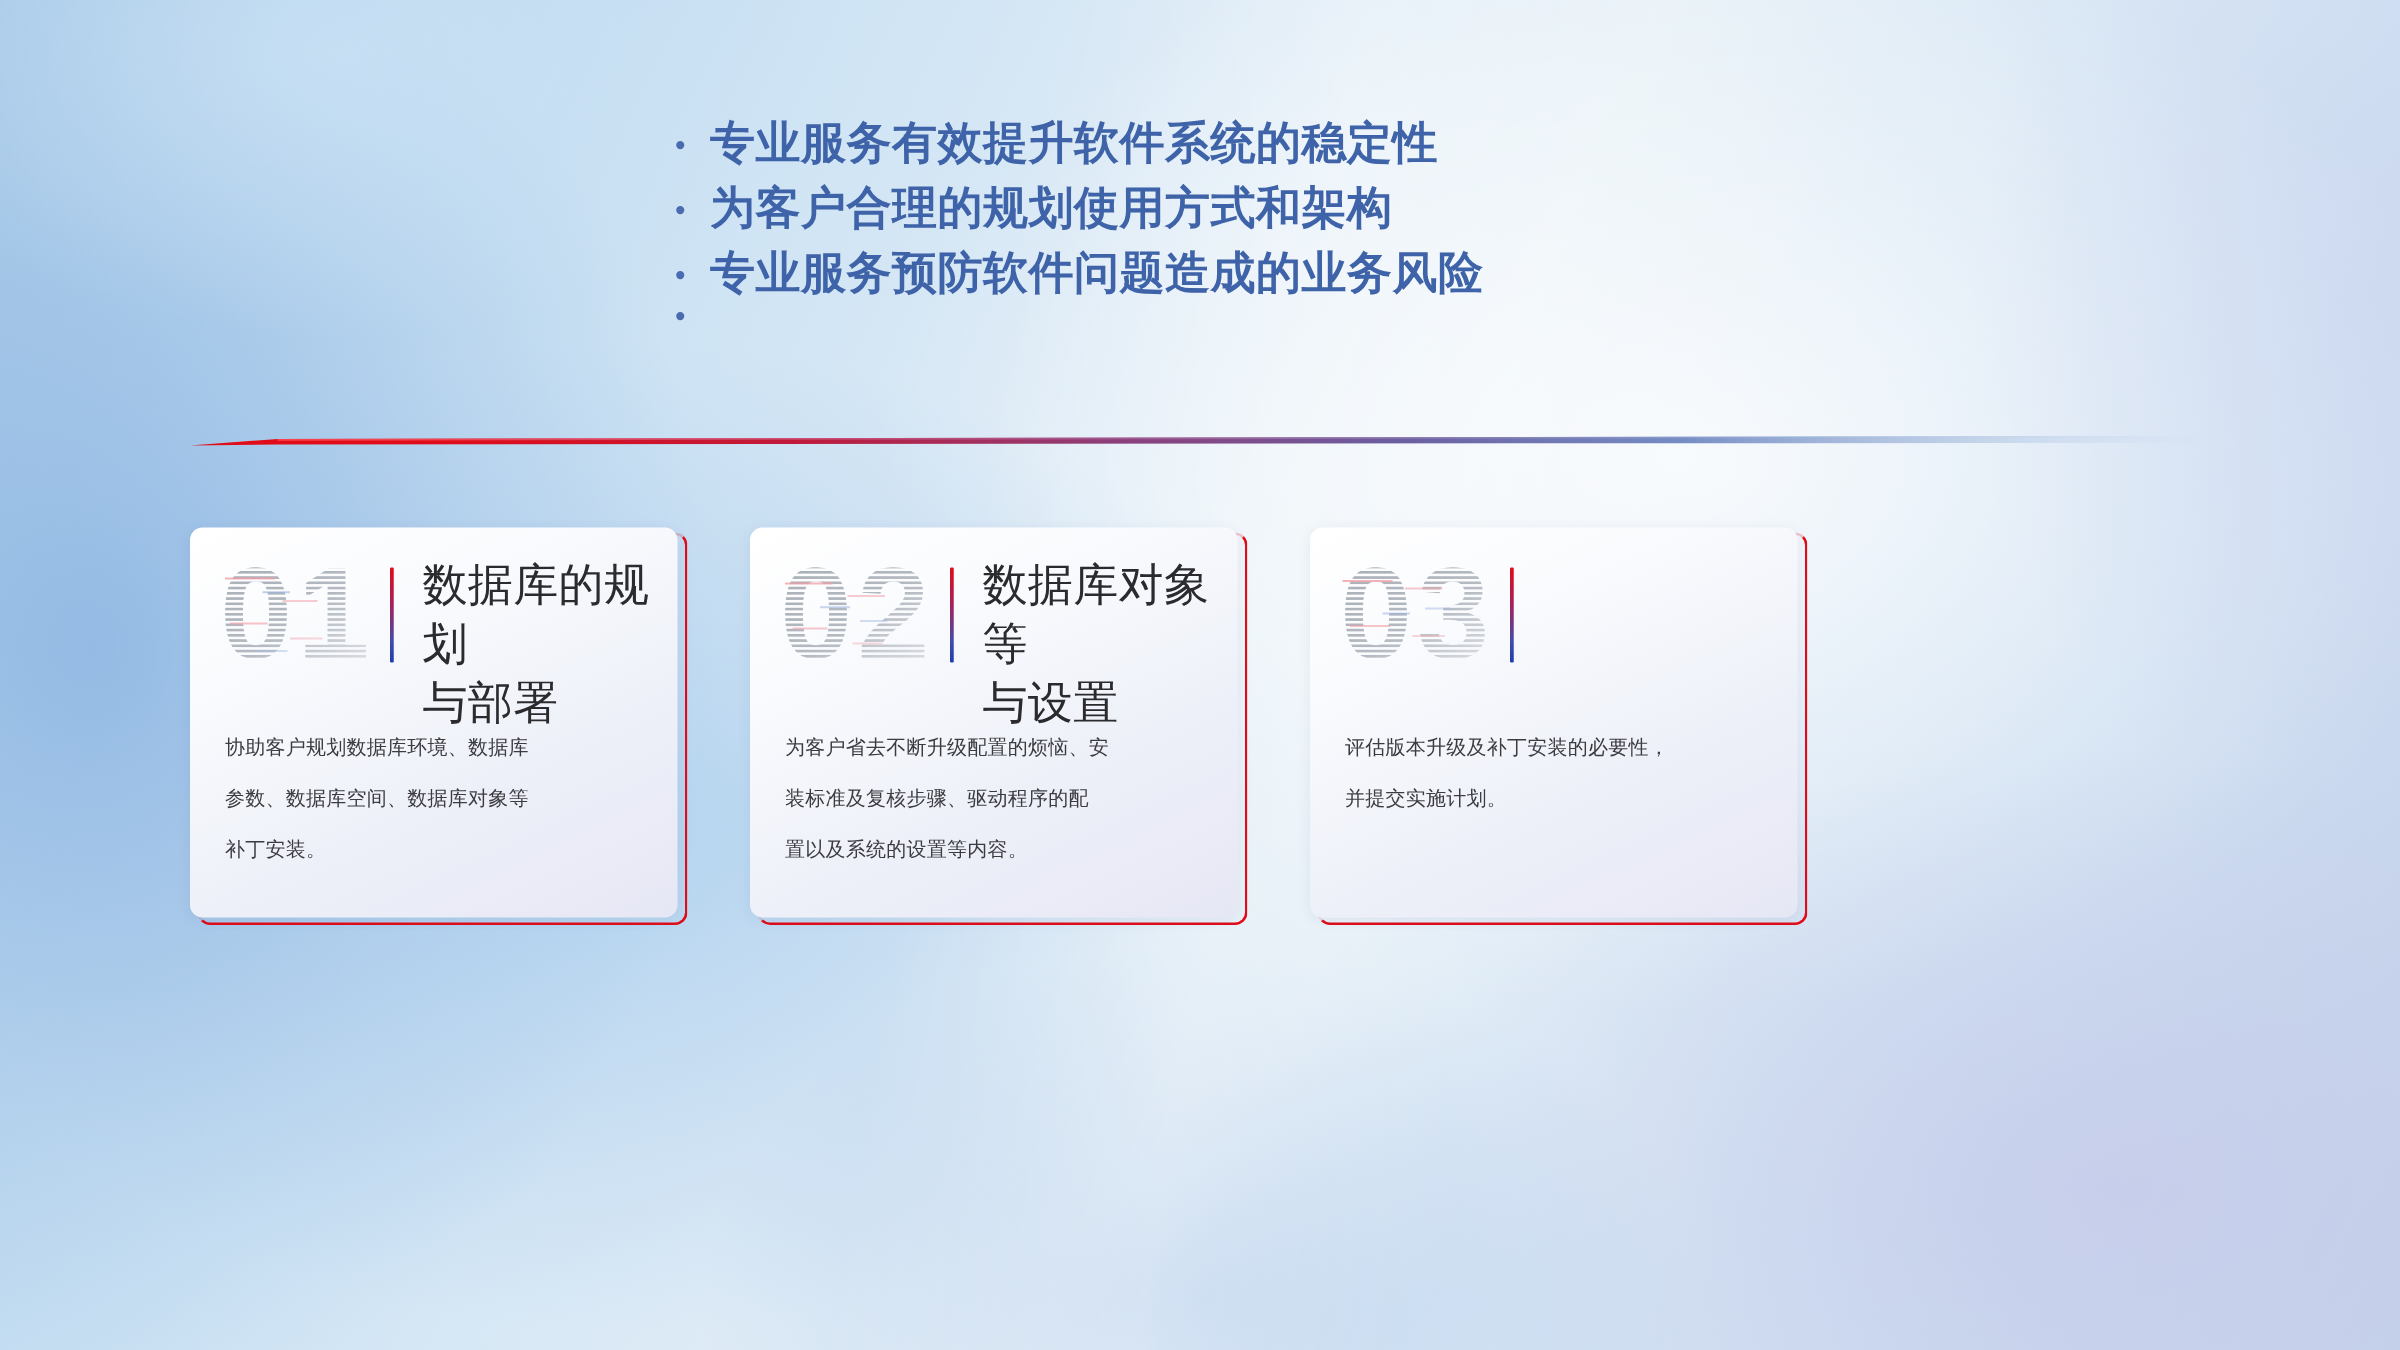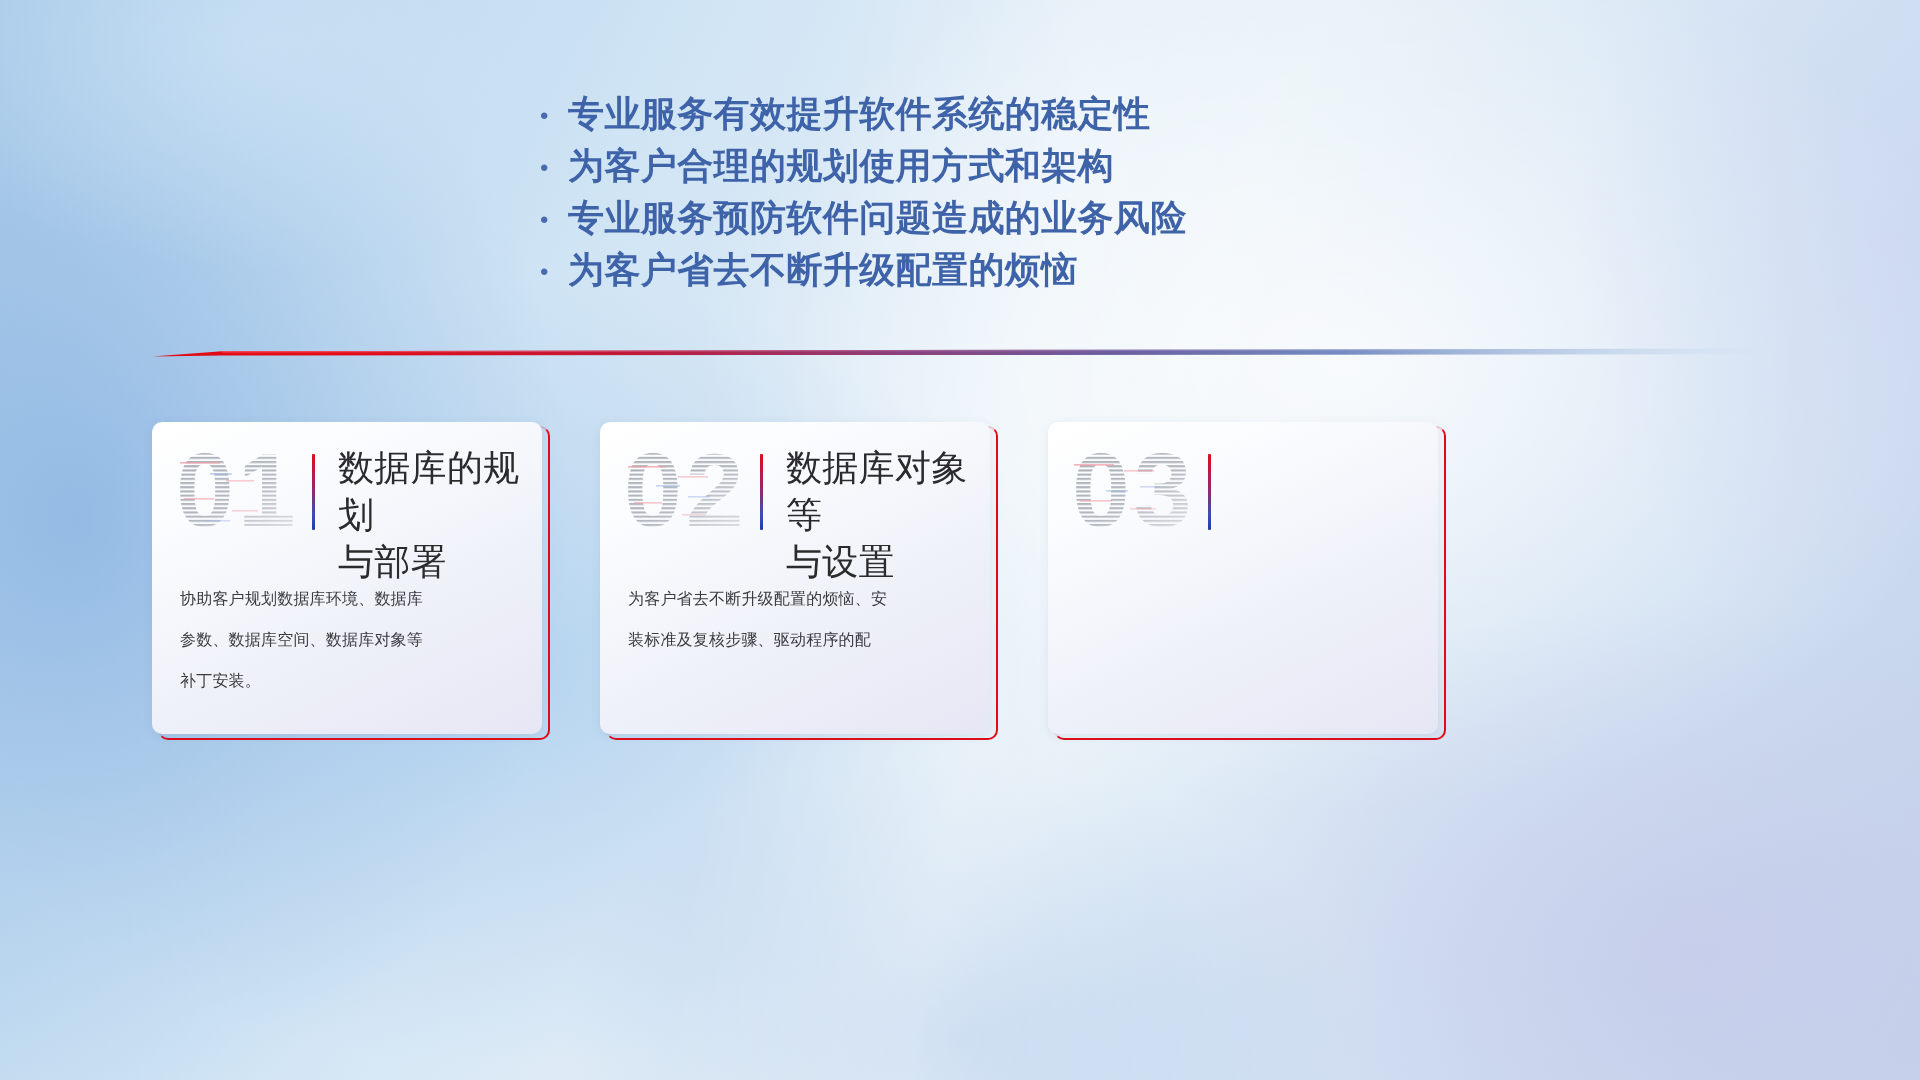--- a/index.html
+++ b/index.html
@@ -236,21 +236,20 @@
     <div class="bullet-row">
       <span class="bullet-dot">•</span>
       <span class="bullet-text">为客户合理的规划使用方式和架构</span>
     </div>
     <div class="bullet-row">
       <span class="bullet-dot">•</span>
       <span class="bullet-text">专业服务预防软件问题造成的业务风险</span>
     </div>
     <div class="bullet-row">
       <span class="bullet-dot">•</span>
-      <span class="bullet-text">为客户省去不断升级配置的烦恼</span>
     </div>
   </div>
 
   <div id="section-divider">
     <svg viewBox="0 0 1612 16" preserveAspectRatio="none">
       <defs>
         <linearGradient id="divGrad" x1="0" y1="0" x2="1" y2="0">
           <stop offset="0.00" stop-color="#e00c18" stop-opacity="1"></stop>
           <stop offset="0.12" stop-color="#e00c18" stop-opacity="1"></stop>
           <stop offset="0.30" stop-color="#c01a3a" stop-opacity="1"></stop>
@@ -351,20 +350,21 @@
           </div>
           <div class="card-divider"></div>
           <div class="card-title">
             <div>数据库对象等</div>
             <div>与设置</div>
           </div>
         </div>
         <div class="card-text">
           <div>为客户省去不断升级配置的烦恼、安</div>
           <div>装标准及复核步骤、驱动程序的配</div>
+          <div>置以及系统的设置等内容。</div>
         </div>
       </div>
     </div>
 
     <div class="card">
       <div class="card-accent"></div>
       <div class="card-body">
         <div class="card-head">
           <div class="card-number">
             <svg viewBox="0 0 130 104">
@@ -387,17 +387,22 @@
                 <rect x="10" y="60" width="32" height="1.6" fill="#e8505e" opacity="0.62"></rect>
                 <rect x="54" y="30" width="30" height="1.6" fill="#e8505e" opacity="0.58"></rect>
                 <rect x="60" y="68" width="26" height="1.6" fill="#e8505e" opacity="0.50"></rect>
                 <rect x="36" y="50" width="22" height="1.6" fill="#4a74c8" opacity="0.55"></rect>
                 <rect x="70" y="46" width="20" height="1.6" fill="#4a74c8" opacity="0.48"></rect>
               </g>
             </svg>
           </div>
           <div class="card-divider"></div>
         </div>
+        <div class="card-text">
+          <div>评估版本升级及补丁安装的必要性，</div>
+          <div>并提交实施计划。</div>
+          <div></div>
+        </div>
       </div>
     </div>
 
   </div>
 </div>
 
 </body></html>

